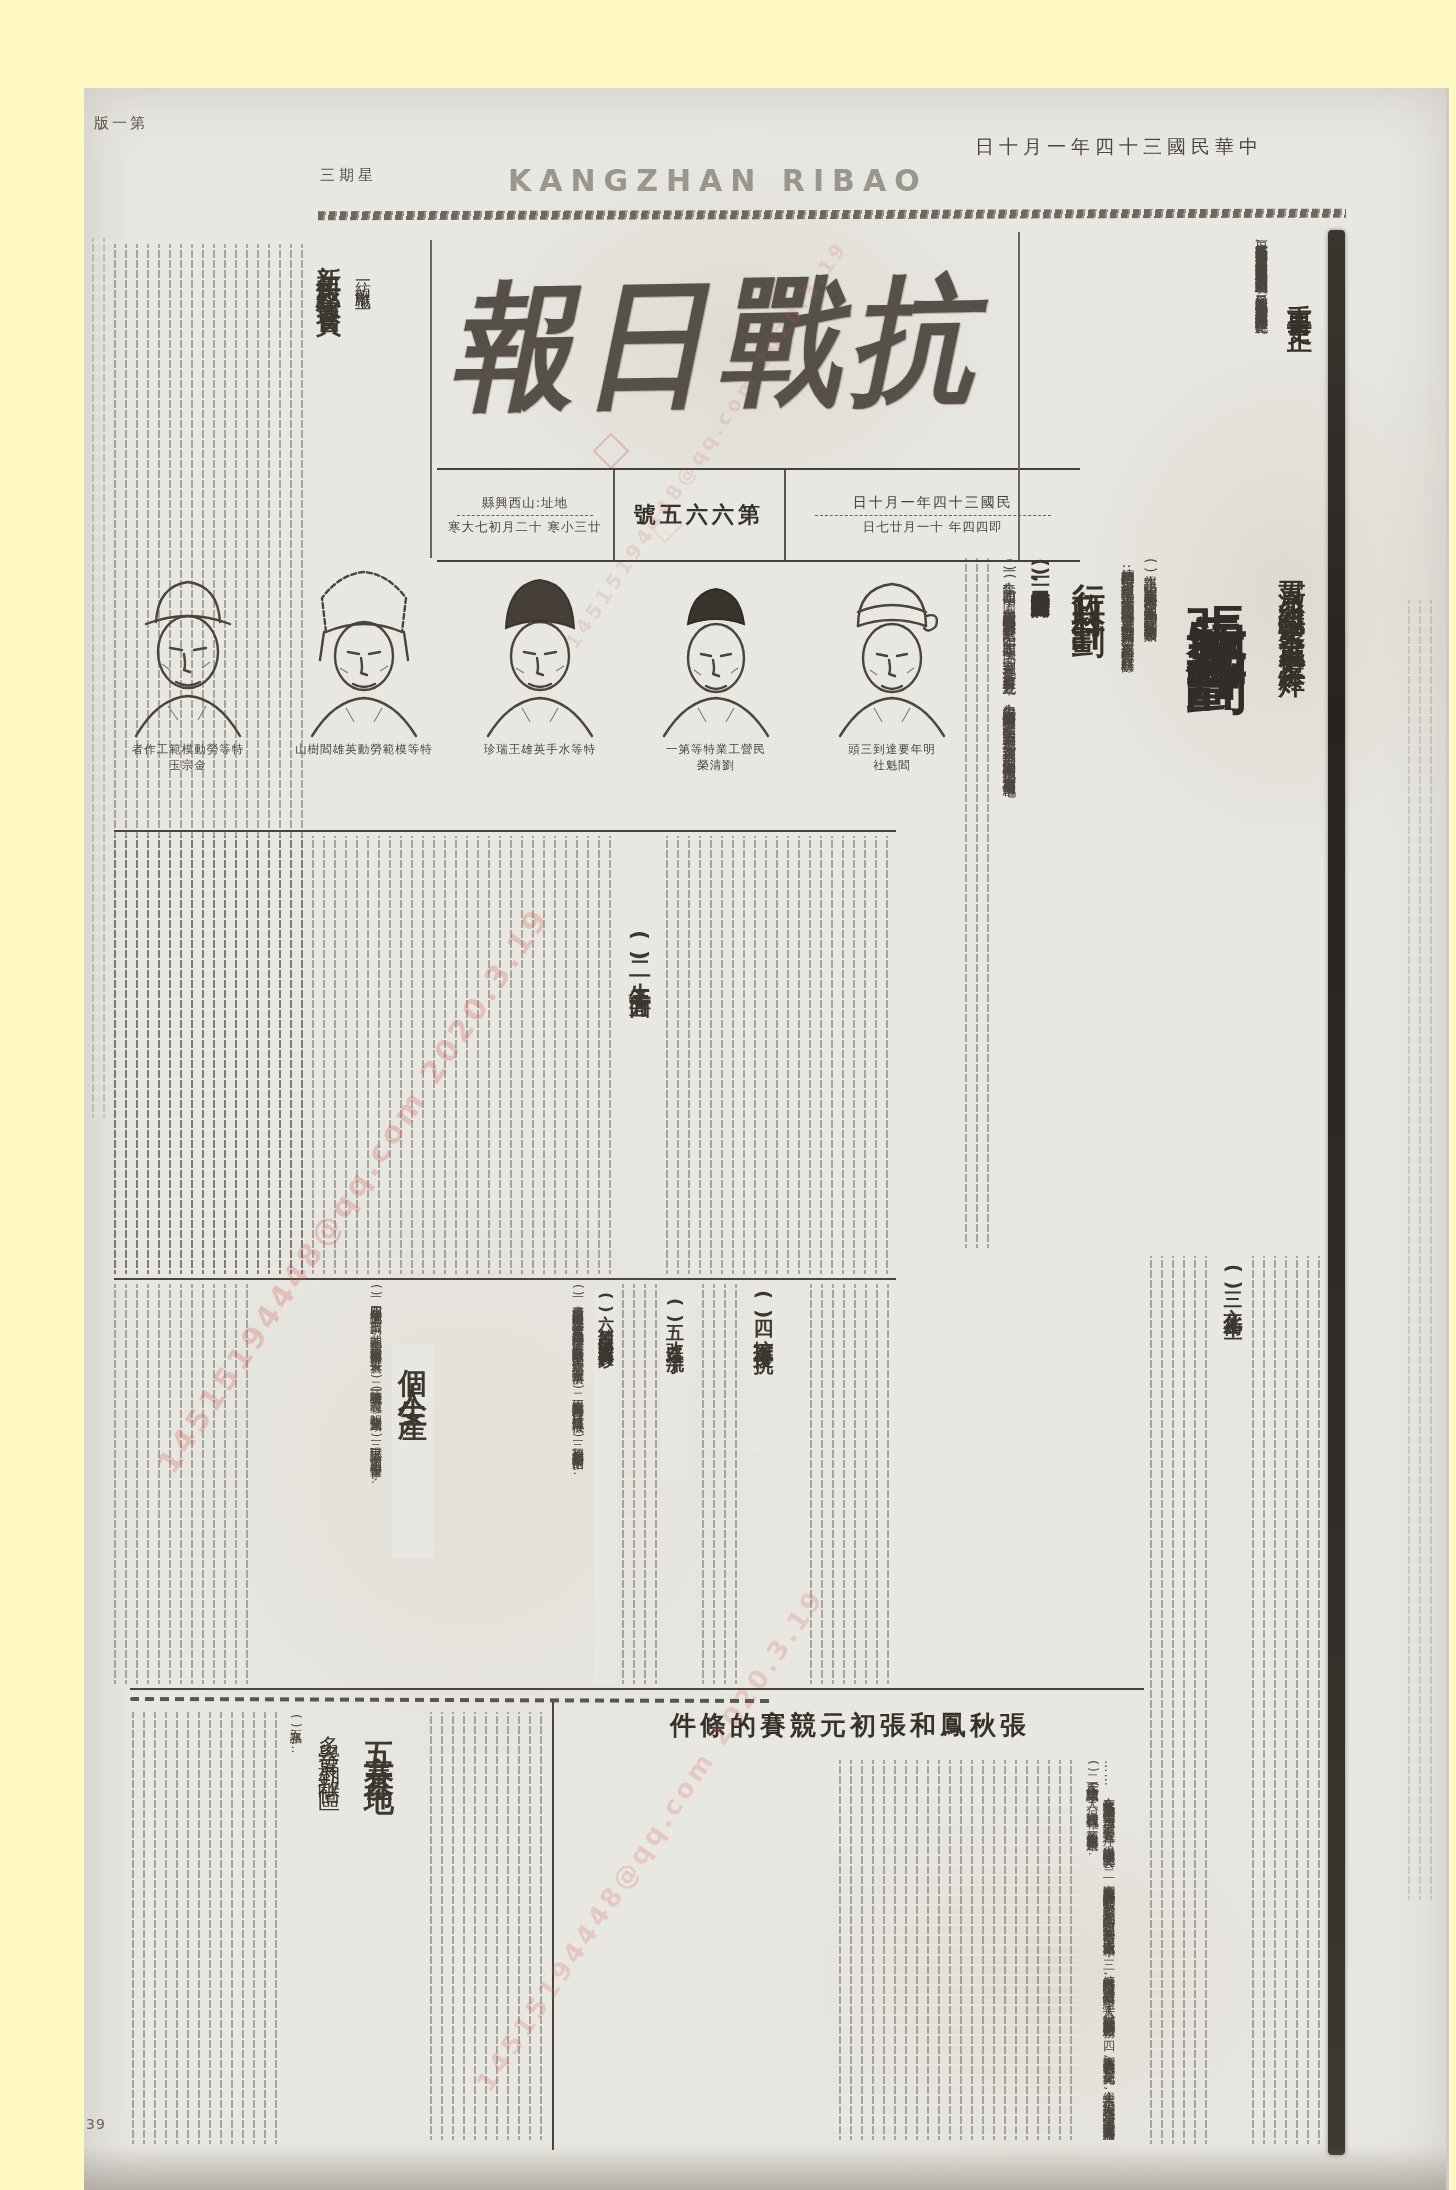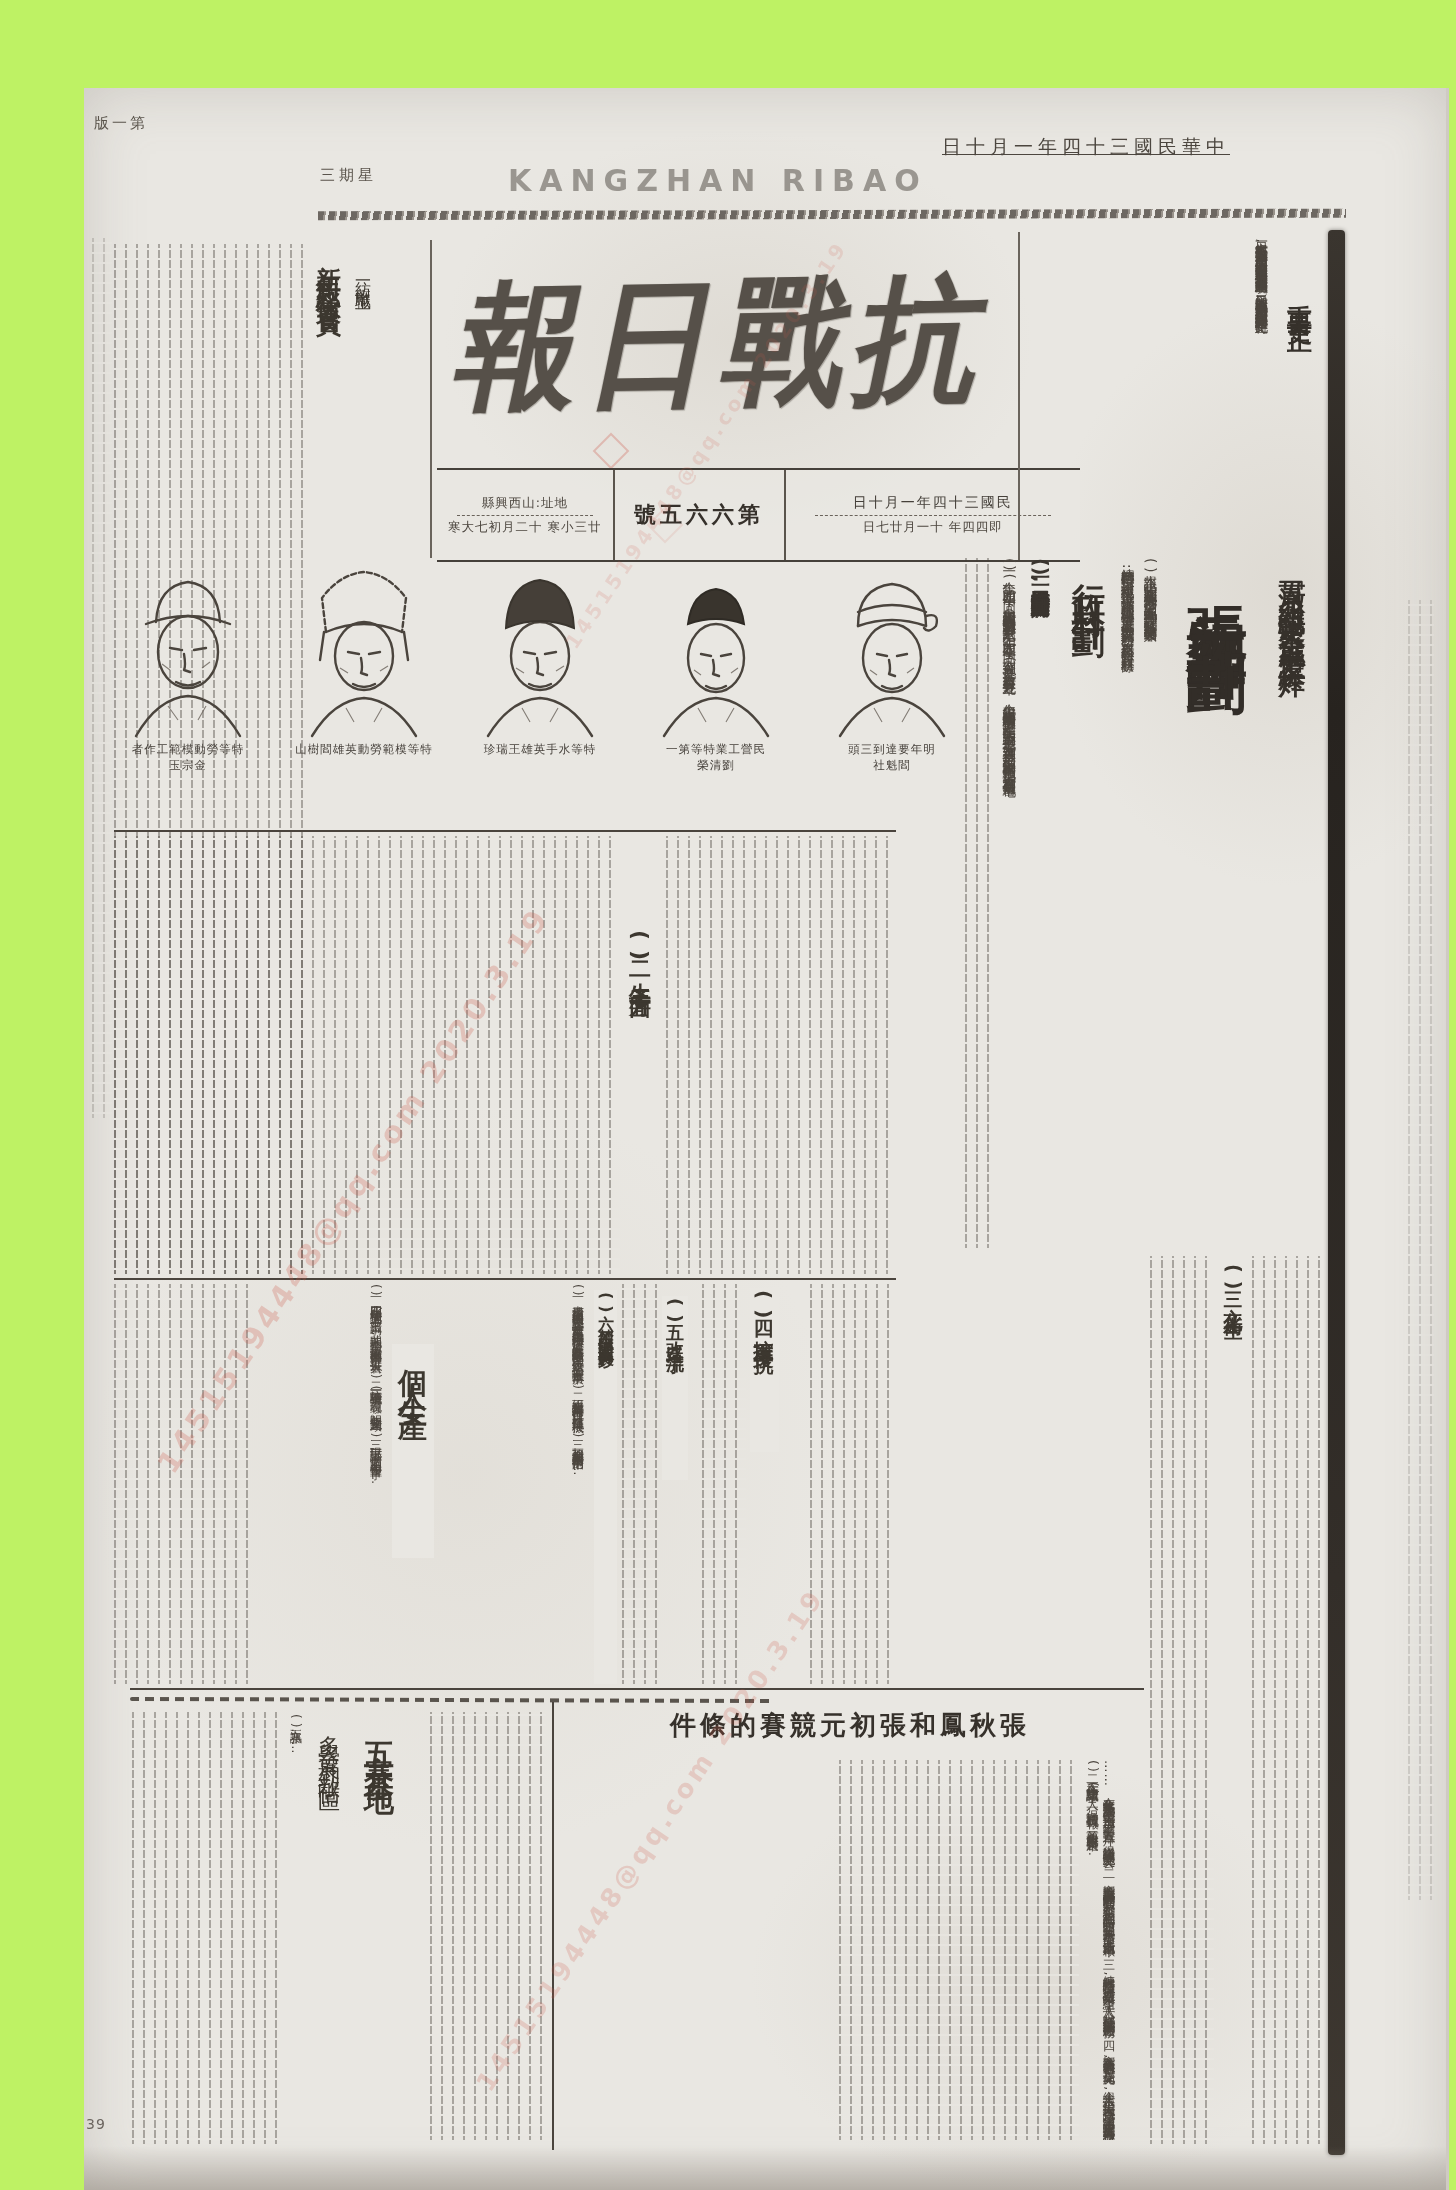--- a/index.html
+++ b/index.html
@@ -1,16 +1,16 @@
 <!DOCTYPE html>
 <html><head>
 <meta charset="utf-8">
 <style>
   html,body{margin:0;padding:0;background:#f6f5f3;}
-  #page{position:relative;width:1456px;height:2190px;background:#bef264;overflow:hidden;
+  #page{position:relative;width:1456px;height:2190px;background:#fef9c3;overflow:hidden;
         font-family:"DejaVu Sans","Liberation Sans",sans-serif;color:#3e3933;}
   .paper{position:absolute;left:84px;top:88px;width:1364px;height:2102px;
      background:
        radial-gradient(420px 300px at 48% 12%, rgba(214,209,200,.55), transparent 70%),
        radial-gradient(340px 420px at 88% 24%, rgba(208,202,192,.45), transparent 70%),
        radial-gradient(520px 520px at 28% 66%, rgba(216,211,202,.38), transparent 72%),
        radial-gradient(400px 300px at 70% 90%, rgba(210,204,195,.4), transparent 72%),
        #e9e7e2;
      box-shadow:inset 0 0 60px rgba(120,112,102,.25);}
   .abs{position:absolute;}
@@ -67,21 +67,21 @@
 </style>
 </head>
 <body>
 
 <div id="page">
   <div class="paper"></div>
 
   <div class="abs rtl" style="left:94px;top:114px;font-size:15px;letter-spacing:3px;color:#5a544c;">第一版</div>
   <div class="abs rtl" style="left:320px;top:166px;font-size:15px;letter-spacing:4px;color:#5a544c;">星期三</div>
   <div class="latin" style="left:508px;top:163px;">KANGZHAN RIBAO</div>
-  <div class="abs rtl" style="left:942px;top:134px;font-size:19px;letter-spacing:5px;color:#4c463f;text-decoration:underline;">中華民國三十四年一月十日</div>
+  <div class="abs rtl" style="left:975px;top:134px;font-size:19px;letter-spacing:5px;color:#4c463f;">中華民國三十四年一月十日</div>
   <div class="decorule" style="left:318px;top:210px;width:1028px;"></div>
 
   <div class="tx light" style="left:92px;top:238px;width:20px;height:880px;"></div>
   <div class="tx" style="left:114px;top:244px;width:196px;height:1030px;"></div>
   <div class="vh" style="left:352px;top:268px;height:190px;font-size:16px;font-weight:400;letter-spacing:4px;">紡一廠職工</div>
   <div class="vh" style="left:312px;top:246px;height:330px;font-size:25px;letter-spacing:8px;">新年慰勞休養員</div>
   <div class="rule" style="left:430px;top:240px;width:2px;height:318px;background:#6a645c;"></div>
 
   <div class="callig rtl" style="left:448px;top:256px;font-size:138px;letter-spacing:10px;">抗戰日報</div>
   <div class="diamond" style="left:598px;top:438px;"></div>

